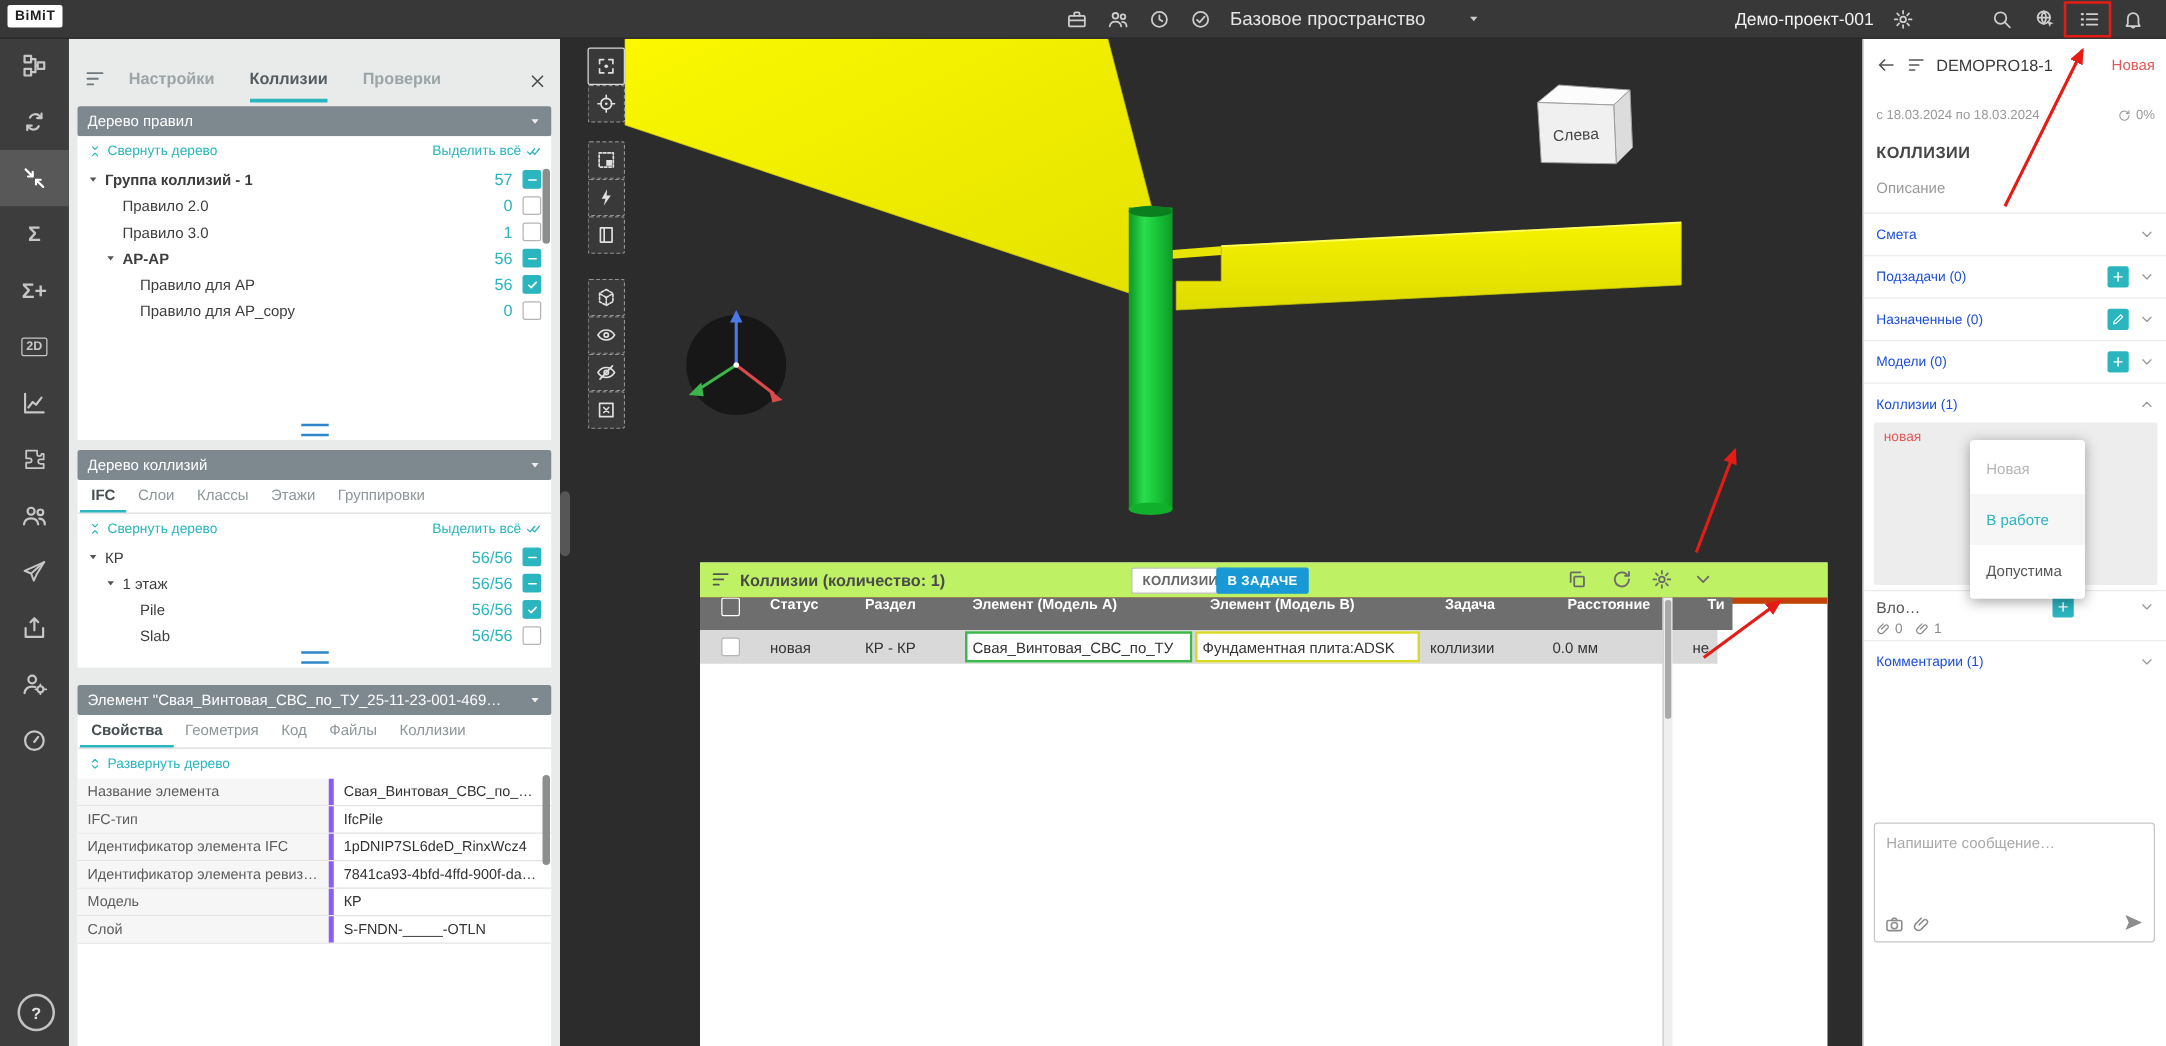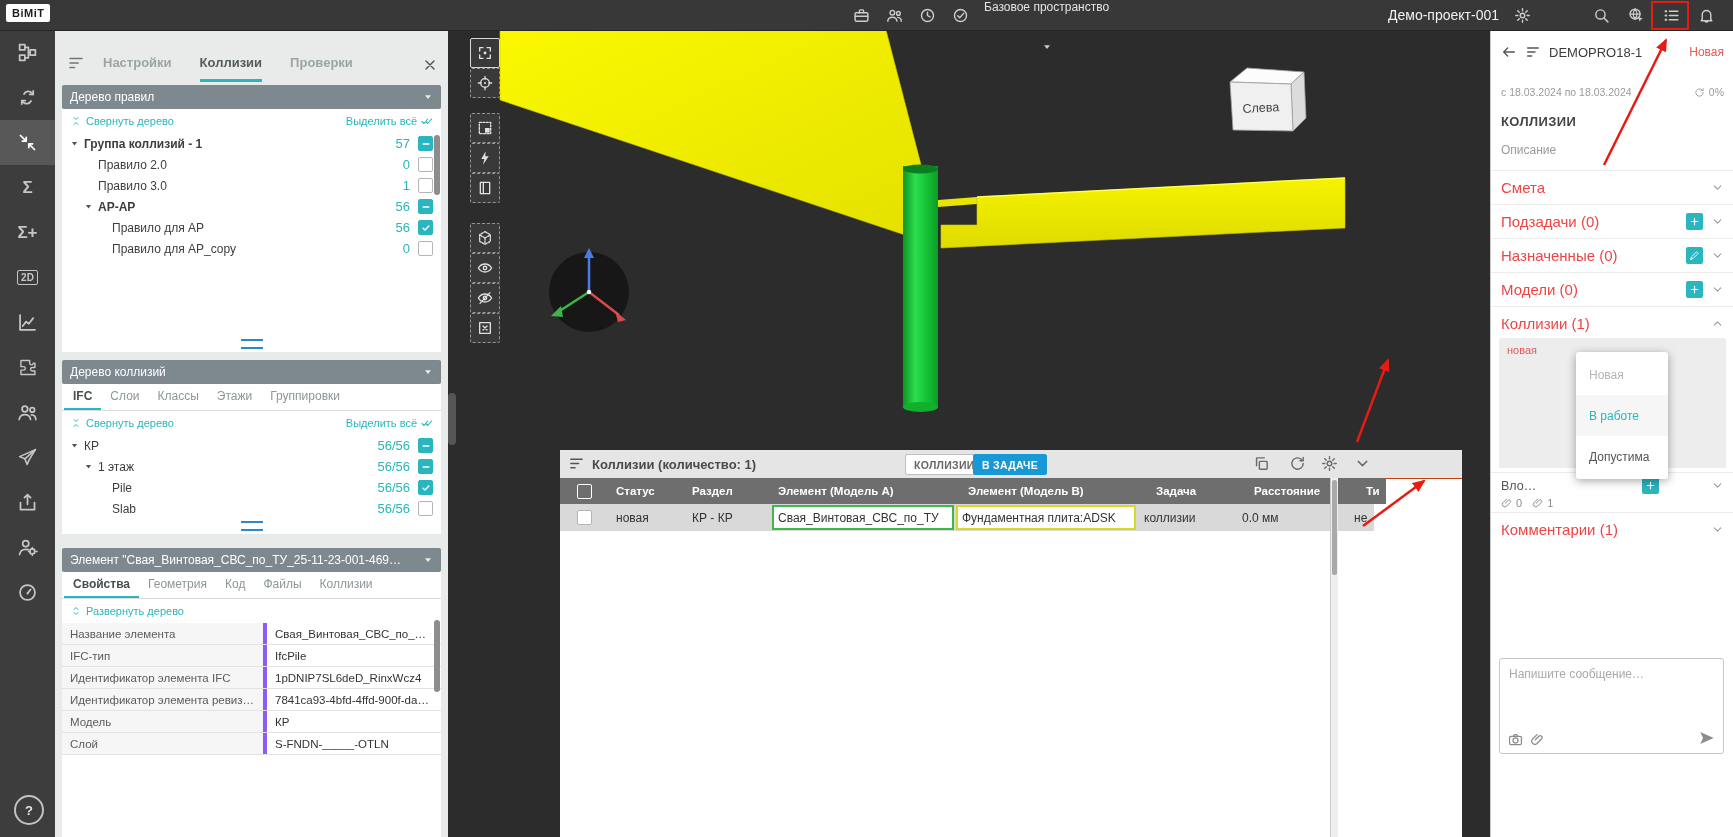--- a/index.html
+++ b/index.html
@@ -7,21 +7,21 @@
        font-family:"Liberation Sans",sans-serif;-webkit-font-smoothing:antialiased;}
   svg{display:block}
 
   
   .topbar{position:absolute;left:0;top:0;width:1733px;height:30px;background:#383838;z-index:30;border-bottom:1px solid #262626;}
   .logo{position:absolute;left:6px;top:4px;background:#fff;color:#1d1d1d;font-size:11px;font-weight:700;padding:3px 6px;border-radius:2px;letter-spacing:.5px;}
   .tbi{width:22px;height:22px;display:flex;align-items:center;justify-content:center;color:#cdcdcd;cursor:default;}
   .tbi svg{width:17px;height:17px;}
   .tbi.sm svg{width:10px;height:10px;}
   .tb-tools{position:absolute;left:850px;top:4px;display:flex;gap:11px;}
-  .tb-workspace{position:absolute;left:984px;top:0;height:30px;display:flex;align-items:center;gap:28px;color:#e4e4e4;font-size:12px;flex-direction:column;}
+  .tb-workspace{position:absolute;left:984px;top:0;height:30px;display:flex;align-items:center;gap:28px;color:#e4e4e4;font-size:15px;}
   .tb-project{position:absolute;left:1388px;top:0;height:30px;display:flex;align-items:center;gap:12px;}
   .tb-title{color:#f2f2f2;font-size:14px;}
   .tb-right{position:absolute;left:1590px;top:4px;display:flex;gap:13px;}
 
   
   .sidebar{position:absolute;left:0;top:30px;width:55px;height:807px;background:#3d3d3d;z-index:20;}
   .sbi{height:45px;display:flex;align-items:center;justify-content:center;color:#c6c6c6;}
   .sbi svg{width:21px;height:21px;}
   .sbi.on{background:#585858;color:#fff;}
   .glyph{font-size:17px;font-weight:700;font-style:normal;}
@@ -69,30 +69,30 @@
   .lp-outthumb{position:absolute;left:448px;top:393px;width:8px;height:52px;background:#565656;border-radius:4px;z-index:15;}
 
   
   .viewport{position:absolute;left:448px;top:30px;width:1042px;height:807px;background:#2c2c2c;overflow:hidden;}
   .vpbtn{position:absolute;left:22px;width:28px;height:28px;background:rgba(58,58,58,.95);border:1px dashed #949494;border-radius:2px;display:flex;align-items:center;justify-content:center;color:#e0e0e0;}
   .vpbtn svg{width:16px;height:16px;}
   .vpbtn.solid{border-style:solid;border-color:#d8d8d8;}
 
   
   .cpanel{position:absolute;left:560px;top:450px;width:902px;height:387px;background:#fff;z-index:12;}
-  .cp-header{position:relative;height:28px;background:#e5e5e5;border-bottom:1px solid #c2410c;}
+  .cp-header{position:relative;height:28px;background:#bef264;border-bottom:5px solid #c2410c;}
   .cp-sort{position:absolute;left:8px;top:5px;color:#555;}
   .cp-sort svg{width:17px;height:17px;}
   .cp-title{position:absolute;left:32px;top:7px;font-size:13px;font-weight:700;color:#4a4a4a;}
   .cp-btn{position:absolute;top:4px;height:19px;font-size:10.5px;font-weight:700;letter-spacing:.3px;padding:0 8px;display:flex;align-items:center;border-radius:2px;cursor:default;}
   #btn-col{left:345px;background:#fff;border:1px solid #bfbfbf;color:#666;}
   #btn-task{left:413px;background:#1899d6;border:1px solid #1899d6;color:#fff;}
   .cp-ico{position:absolute;top:5px;color:#6a6a6a;}
   .cp-ico svg{width:17px;height:17px;}
-  .ct-head{position:absolute;left:0;top:28px;display:flex;background:#6e6e6e;height:26px;align-items:center;}
+  .ct-head{position:absolute;left:0;top:28px;display:flex;background:#6e6e6e;height:26px;}
   .th{font-size:11.5px;font-weight:700;color:#fff;padding-left:8px;white-space:nowrap;overflow:hidden;flex:none;}
   .th.c,.td.c{display:flex;justify-content:center;padding-left:0;}
   .ct-row{position:absolute;left:0;top:54px;display:flex;background:#d9d9d9;height:27px;align-items:center;}
   .td{font-size:12px;color:#333;padding-left:8px;white-space:nowrap;overflow:hidden;flex:none;height:100%;display:flex;align-items:center;}
   .cellbox{border:2px solid #3cb94a;background:#fff;height:21px;display:flex;align-items:center;padding:0 4px;width:calc(100% - 6px);overflow:hidden;font-size:12px;color:#333;white-space:nowrap;}
   .cellbox.yb{border-color:#d9d92a;}
   .ct-scroll{position:absolute;left:770px;top:28px;bottom:0;width:7px;background:#efefef;border-left:1px solid #c9c9c9;}
   .ct-scroll i{position:absolute;left:1px;top:2px;width:5px;height:95px;background:#a9a9a9;border-radius:2px;}
 
   
@@ -101,21 +101,21 @@
   .rp-header svg{width:16px;height:16px;}
   .rp-back,.rp-burg{color:#555;display:flex;}
   .rp-id{font-size:13px;font-weight:400;color:#3b3b3b;}
   .rp-status{margin-left:auto;font-size:12px;color:#e05a5a;}
   .rp-dates{position:absolute;top:56px;left:10px;right:10px;display:flex;align-items:center;font-size:10.5px;color:#9a9a9a;}
   .rp-prog{margin-left:auto;display:flex;align-items:center;gap:4px;}
   .rp-prog svg{width:11px;height:11px;}
   .rp-title{position:absolute;top:84px;left:10px;font-size:13px;font-weight:700;color:#464646;letter-spacing:.4px;}
   .rp-desc{position:absolute;top:113px;left:10px;font-size:12px;color:#9a9a9a;}
   .rp-secs{position:absolute;top:140px;left:0;right:0;}
-  .rp-row{display:flex;align-items:center;height:33px;padding:0 10px;border-top:1px solid #ececec;font-size:15px;color:#ef4444;}
+  .rp-row{display:flex;align-items:center;height:33px;padding:0 10px;border-top:1px solid #ececec;font-size:11px;color:#1d4ed8;}
   .rp-sp{margin-left:auto;}
   .rp-act{width:17px;height:17px;background:#2ab5bf;color:#fff;border-radius:2px;display:flex;align-items:center;justify-content:center;margin-right:8px;flex:none;}
   .rp-act svg{width:11px;height:11px;}
   .rp-chev{color:#9a9a9a;display:flex;}
   .rp-chev svg{width:13px;height:13px;}
   .rp-card{position:absolute;top:308px;left:8px;right:8px;height:130px;background:#ededed;border-radius:2px;padding:6px 8px;box-sizing:border-box;}
   .card-status{color:#e05a5a;font-size:11px;margin-bottom:5px;}
   .cline{display:flex;justify-content:center;font-size:11px;color:#474747;line-height:14px;}
   .rp-att{position:absolute;top:442px;left:0;right:0;height:38px;border-top:1px solid #ececec;padding:4px 10px;box-sizing:border-box;}
   .att-l1{display:flex;align-items:center;font-size:12.5px;color:#555;gap:44px;}

